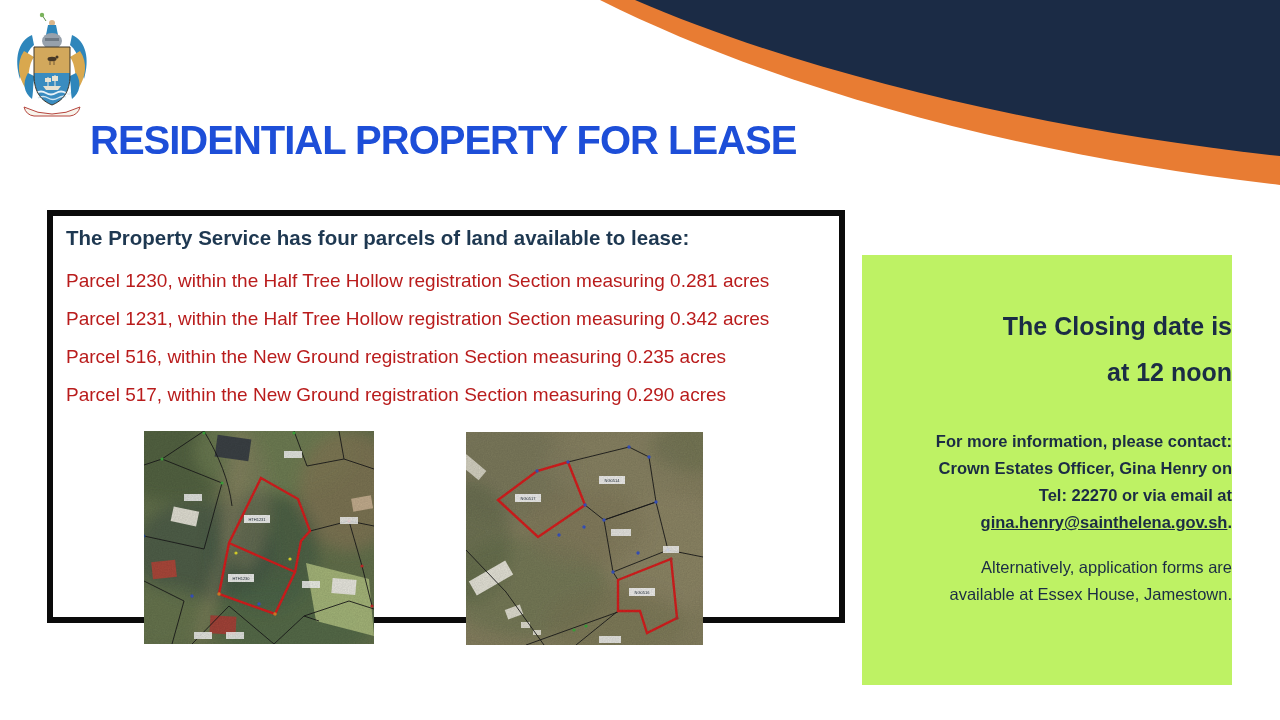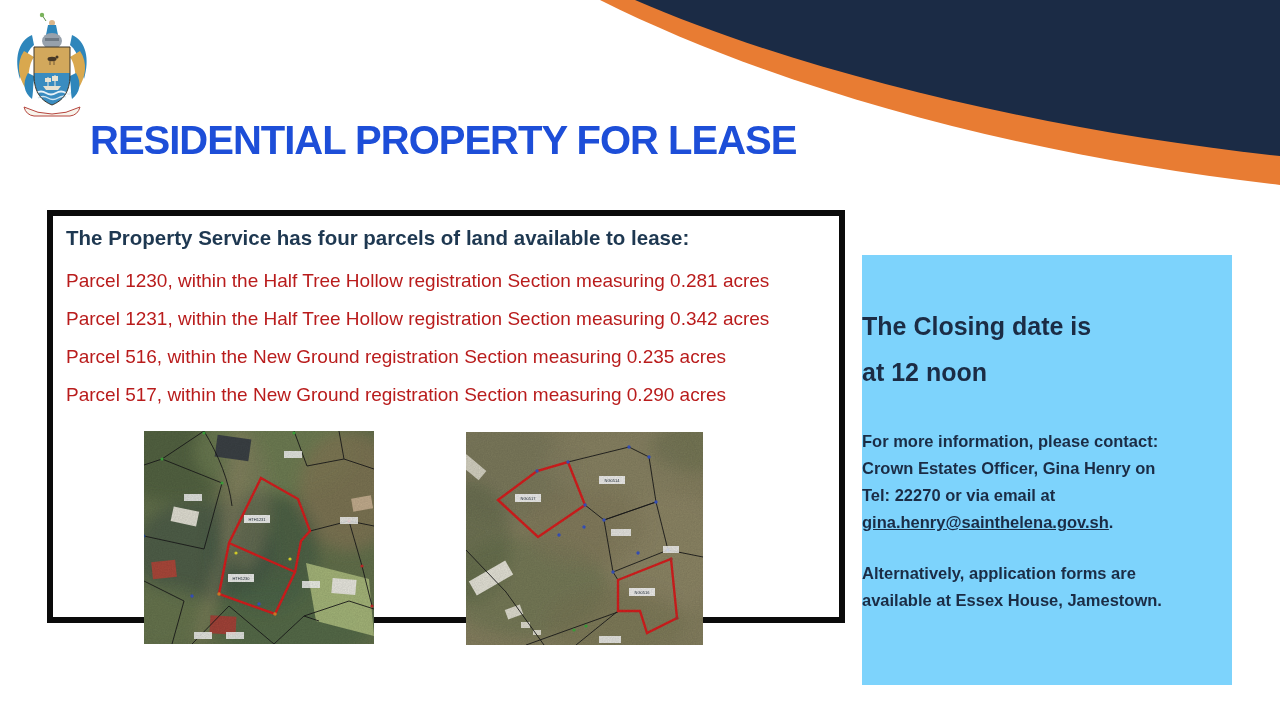--- a/index.html
+++ b/index.html
@@ -26,30 +26,30 @@
   .parcel-line{
     font-size:19px;color:#b91c1c;line-height:19px;margin:0;
   }
   .parcel-line.first{margin-top:22px;}
   .parcel-line + .parcel-line{margin-top:19px;}
   .map{position:absolute;border:0;}
   .map.left{left:144px;top:431px;width:230px;height:213px;}
   .map.right{left:466px;top:432px;width:237px;height:213px;}
   .closing-panel{
     position:absolute;left:862px;top:255px;width:370px;height:430px;
-    background:#7dd3fc;color:#1b2c45;text-align:left;box-sizing:border-box;
+    background:#bef264;color:#1b2c45;text-align:right;box-sizing:border-box;
   }
   .closing-date{
     margin-top:48px;font-size:25px;font-weight:bold;line-height:46px;
   }
   .contact-block{
     margin-top:33px;font-size:16.5px;font-weight:bold;line-height:27px;
   }
   .alt-block{
-    margin-top:24px;font-size:16.5px;font-weight:bold;line-height:27px;
+    margin-top:18px;font-size:16.5px;font-weight:normal;line-height:27px;
   }
   .email-link{text-decoration:underline;color:#1b2c45;}
   .map-chip-text{font-size:4px;fill:#25313d;font-family:"Liberation Sans",sans-serif;}
 </style>
 </head>
 <body>
 
 <div class="page">
 
   <svg class="header-swoosh" viewBox="0 0 1280 200" preserveAspectRatio="none">

